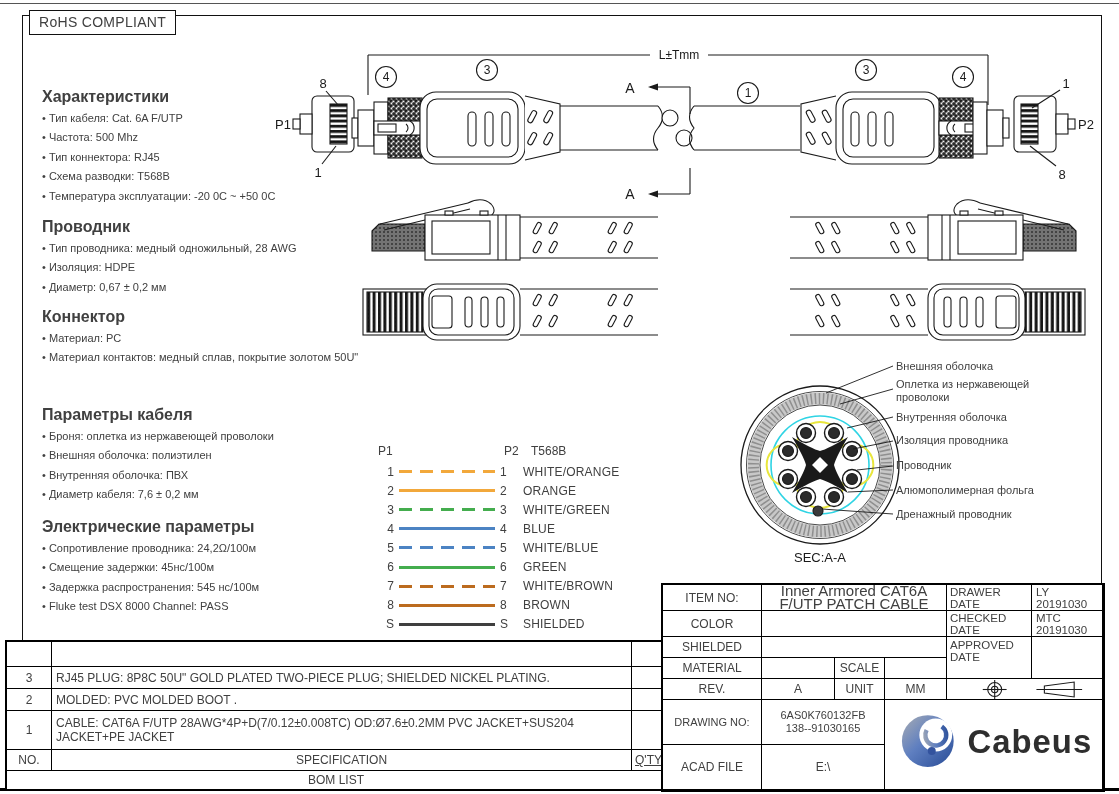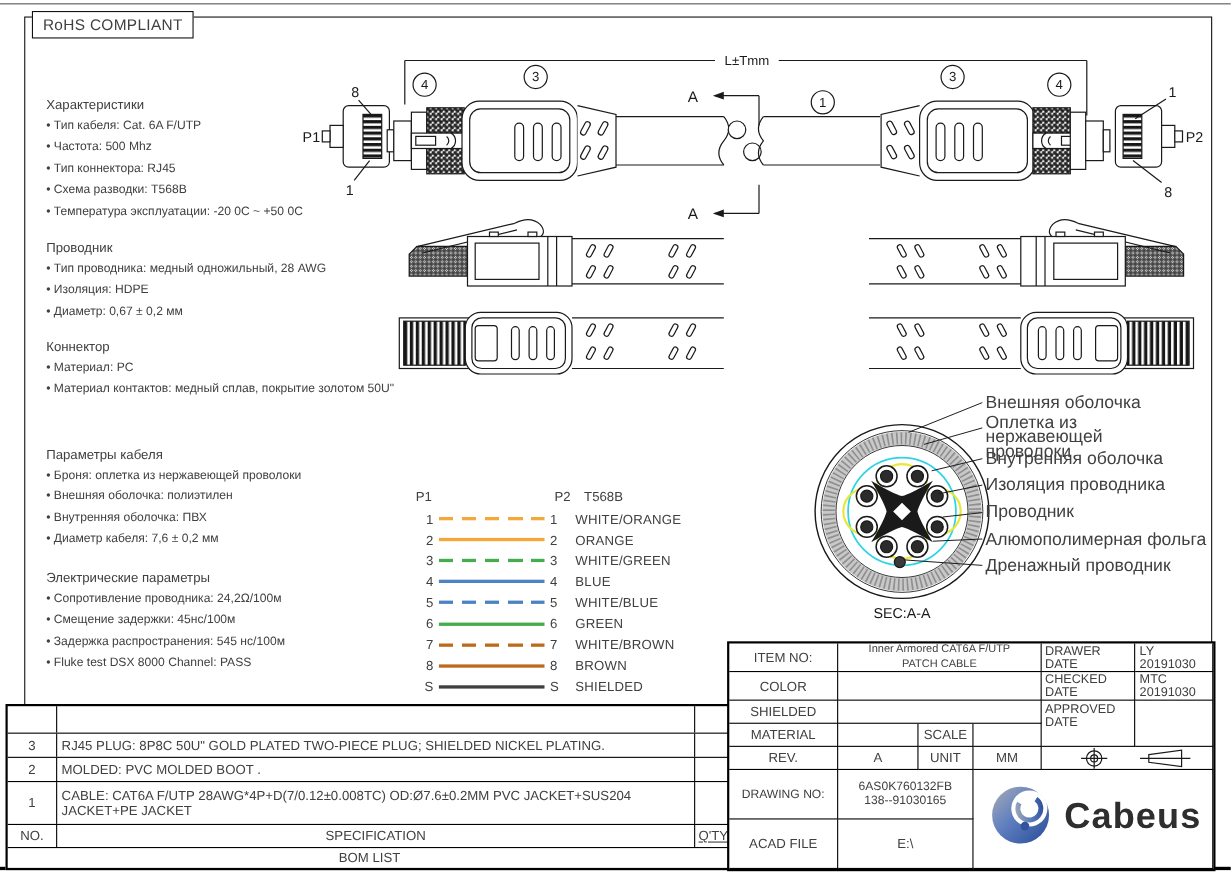--- a/index.html
+++ b/index.html
@@ -6,53 +6,53 @@
   .page{position:relative;width:1119px;height:794px;background:#fff;overflow:hidden;
         font-family:"Liberation Sans",sans-serif;color:#404040;}
   .abs{position:absolute;}
   .topline{position:absolute;left:0;top:3px;width:1119px;height:1px;background:#555;}
   .bottomline{position:absolute;left:0;top:788px;width:1119px;height:3px;background:#000;}
   .main-border{position:absolute;left:22px;top:15px;width:1078px;height:773px;border:1.5px solid #111;}
   .rohs{position:absolute;left:29px;top:10px;background:#fff;border:1.5px solid #111;
         font-size:14px;padding:3px 9px 4px 9px;letter-spacing:.3px;z-index:5;}
   
   .spec{position:absolute;left:42px;width:330px;}
-  .spec-title{font-weight:normal;font-size:12px;margin-bottom:3px;}
+  .spec-title{font-weight:bold;font-size:16px;margin-bottom:3px;}
   .spec-item{font-size:11px;line-height:19.4px;white-space:nowrap;}
   .spec-item::before{content:"• ";}
   
   .wiring{position:absolute;left:370px;top:444px;width:300px;}
   .wir-head{position:relative;height:18px;font-size:12px;}
   .wir-head .h-p1{position:absolute;left:8px;}
   .wir-head .h-p2{position:absolute;left:134px;}
   .wir-head .h-scheme{position:absolute;left:161px;}
   .wire-row{display:flex;align-items:center;height:19.1px;font-size:12px;}
   .wn-l{width:24px;text-align:right;padding-right:5px;}
   .wire-line{width:96px;height:3px;}
   .wn-r{width:14px;padding-left:5px;}
   .wname{padding-left:9px;letter-spacing:.2px;}
   
-  .xlabel{position:absolute;left:896px;font-size:16px;line-height:13px;width:215px;}
+  .xlabel{position:absolute;left:896px;font-size:11px;line-height:13px;width:215px;}
   
   .bom{position:absolute;left:5px;top:640px;width:658px;border:2px solid #000;background:#fff;font-size:12px;}
   .bom-row{display:grid;grid-template-columns:45px 1fr 33px;border-bottom:1px solid #000;}
   .bom-row > div{border-right:1px solid #000;display:flex;align-items:center;padding:1px 4px;box-sizing:border-box;}
   .bom-row > div:last-child{border-right:none;text-decoration:underline;}
   .bom-no{justify-content:center;}
   .bom-caption{height:18px;display:flex;align-items:center;justify-content:center;border-bottom:none;}
   
   .titleblock{position:absolute;left:663px;top:585px;width:440px;height:205px;background:#fff;
               box-shadow:0 0 0 2px #000;font-size:12px;}
   .tb-cell{position:absolute;box-sizing:border-box;border-right:1px solid #000;border-bottom:1px solid #000;
            display:flex;align-items:center;justify-content:center;text-align:center;overflow:hidden;}
   .tb-left{justify-content:flex-start;text-align:left;}
   .tb-duo{display:block;padding:2px 3px;font-size:11.5px;}
   .tb-duo .l2{text-align:left;}
   .tb-val{display:block;padding:2px 4px;font-size:11.5px;text-align:left;}
-  .tb-item-val{font-size:10px;line-height:12.5px;max-width:158px;margin:0 auto;}
+  .tb-item-val{font-size:15px;line-height:12.5px;max-width:158px;margin:0 auto;}
   .tb-two{font-size:11px;line-height:13px;}
 </style>
 </head>
 <body>
 
 <div class="page">
   <div class="topline"></div>
   <div class="main-border"></div>
   <div class="bottomline"></div>
   <div class="rohs">RoHS COMPLIANT</div>

